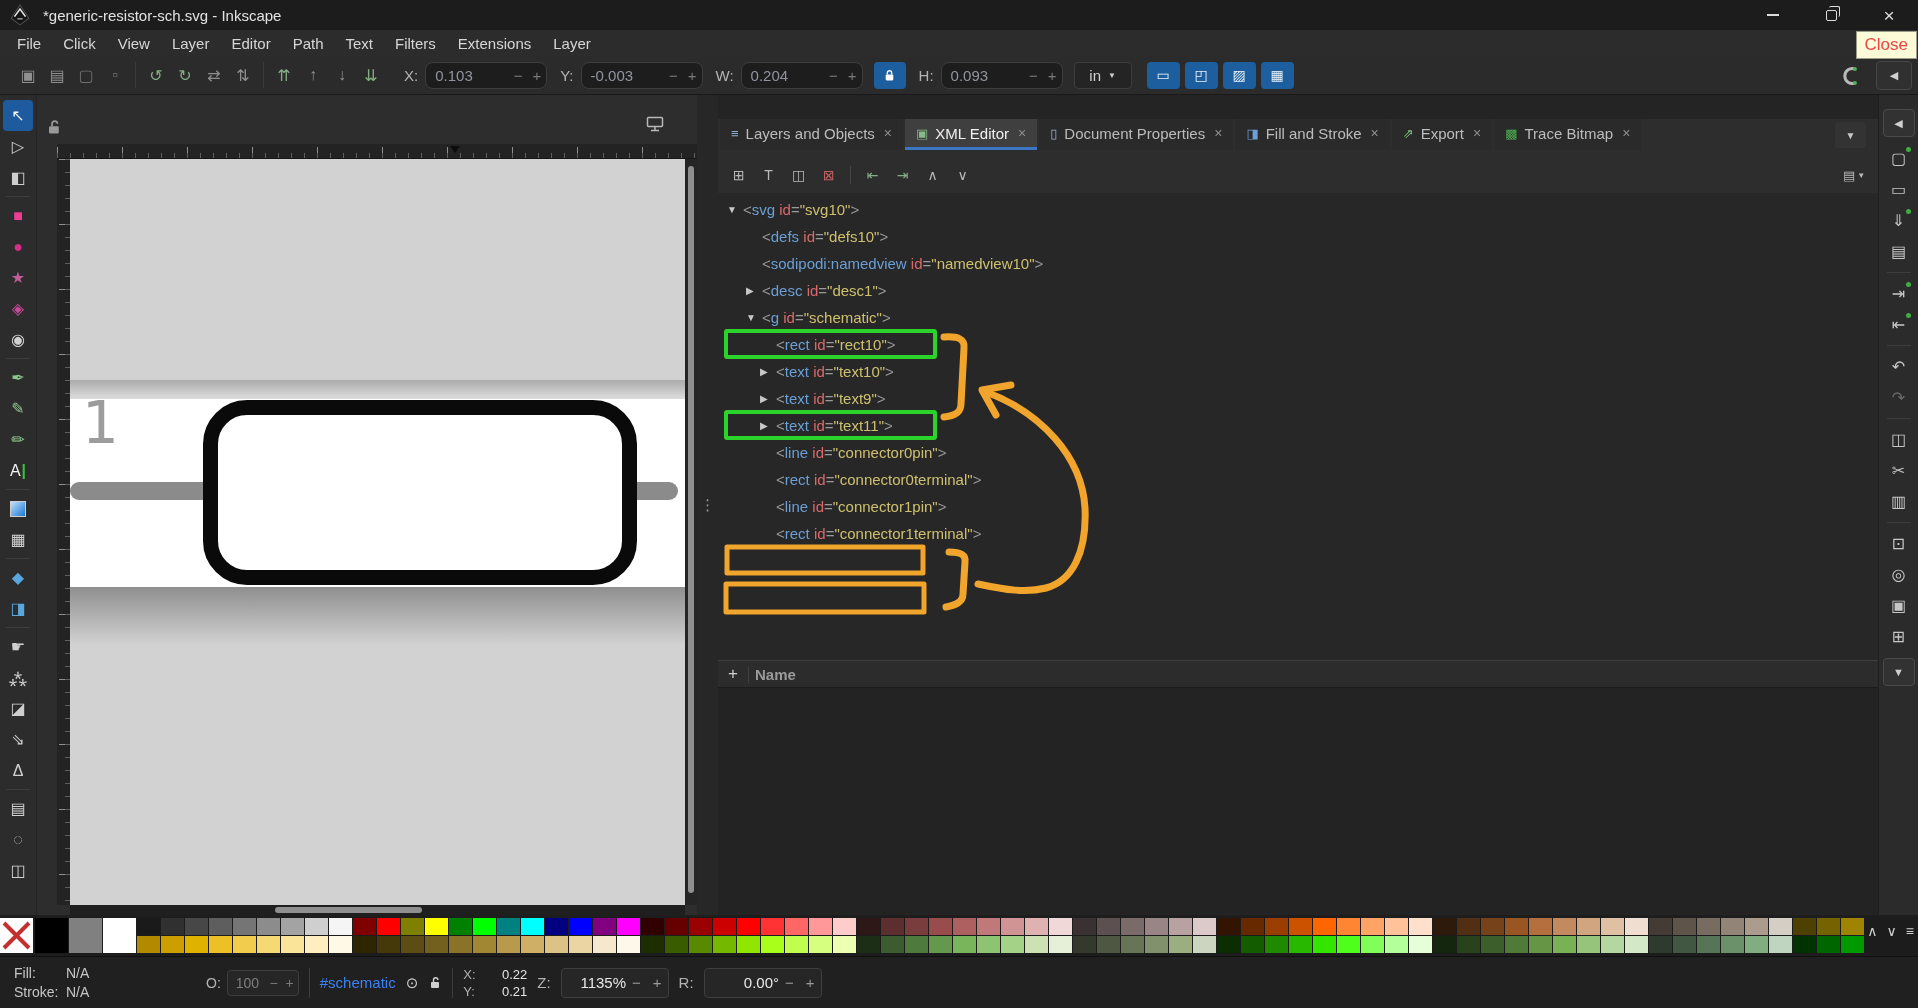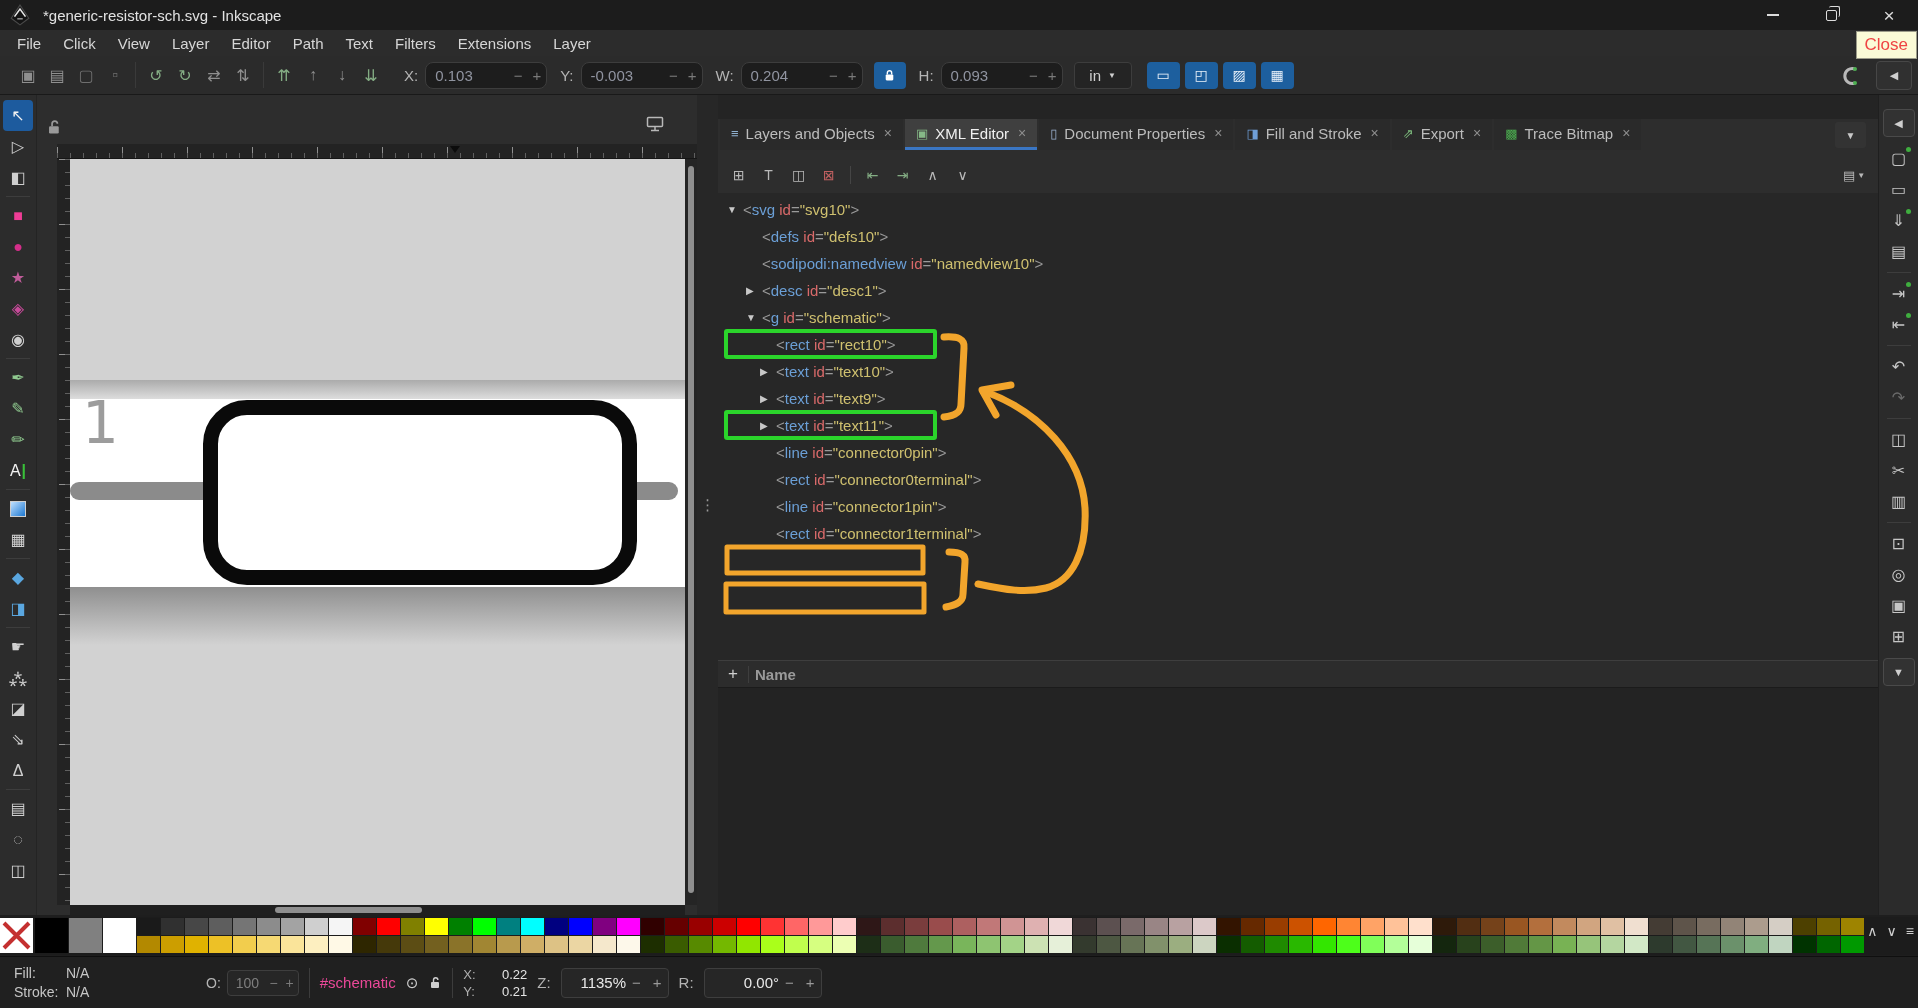--- a/index.html
+++ b/index.html
@@ -119,21 +119,21 @@
 
   
   #statusbar { left:0; top:956px; width:1918px; height:52px; background:#202020; border-top:1px solid #0f0f0f; display:flex; align-items:center; padding:0 14px; gap:10px; }
   #fs-grid { display:grid; grid-template-columns:52px 70px; row-gap:3px; font-size:14px; color:#c6c6c6; }
   #opacity-wrap { display:flex; align-items:center; gap:6px; margin-left:60px; }
   #opacity-label { font-size:14px; color:#b4b4b4; }
   #opacity-field { width:72px; height:26px; background:#262626; border:1px solid #3e3e3e; border-radius:4px; display:flex; align-items:center; }
   #opacity-field .val { flex:1; color:#7e7e7e; font-size:14px; padding-left:8px; }
   #opacity-field .spin { color:#7a7a7a; font-size:14px; padding:0 4px; }
   .sb-div { width:1px; height:30px; background:#3c3c3c; }
-  #layer-name { font-size:15px; color:#ec4899; }
+  #layer-name { font-size:15px; color:#3b82f6; }
   .sb-ic { font-size:15px; color:#cfcfcf; }
   #status-message { font-size:14.5px; color:#cfcfcf; flex:1; padding-left:4px; }
   #xy-grid { display:grid; grid-template-columns:22px 42px; row-gap:2px; font-size:13px; }
   #xy-grid .lbl { color:#b0b0b0; } #xy-grid .v { color:#e4e4e4; text-align:right; }
   .sb-field { height:30px; background:#262626; border:1px solid #3e3e3e; border-radius:4px; display:flex; align-items:center; }
   .sb-field .val { color:#e8e8e8; font-size:15px; text-align:right; flex:1; padding-left:10px; }
   .sb-field .spin { color:#9a9a9a; font-size:15px; padding:0 6px; }
   .sb-lbl { font-size:15px; color:#b4b4b4; }
 </style>
 </head>

